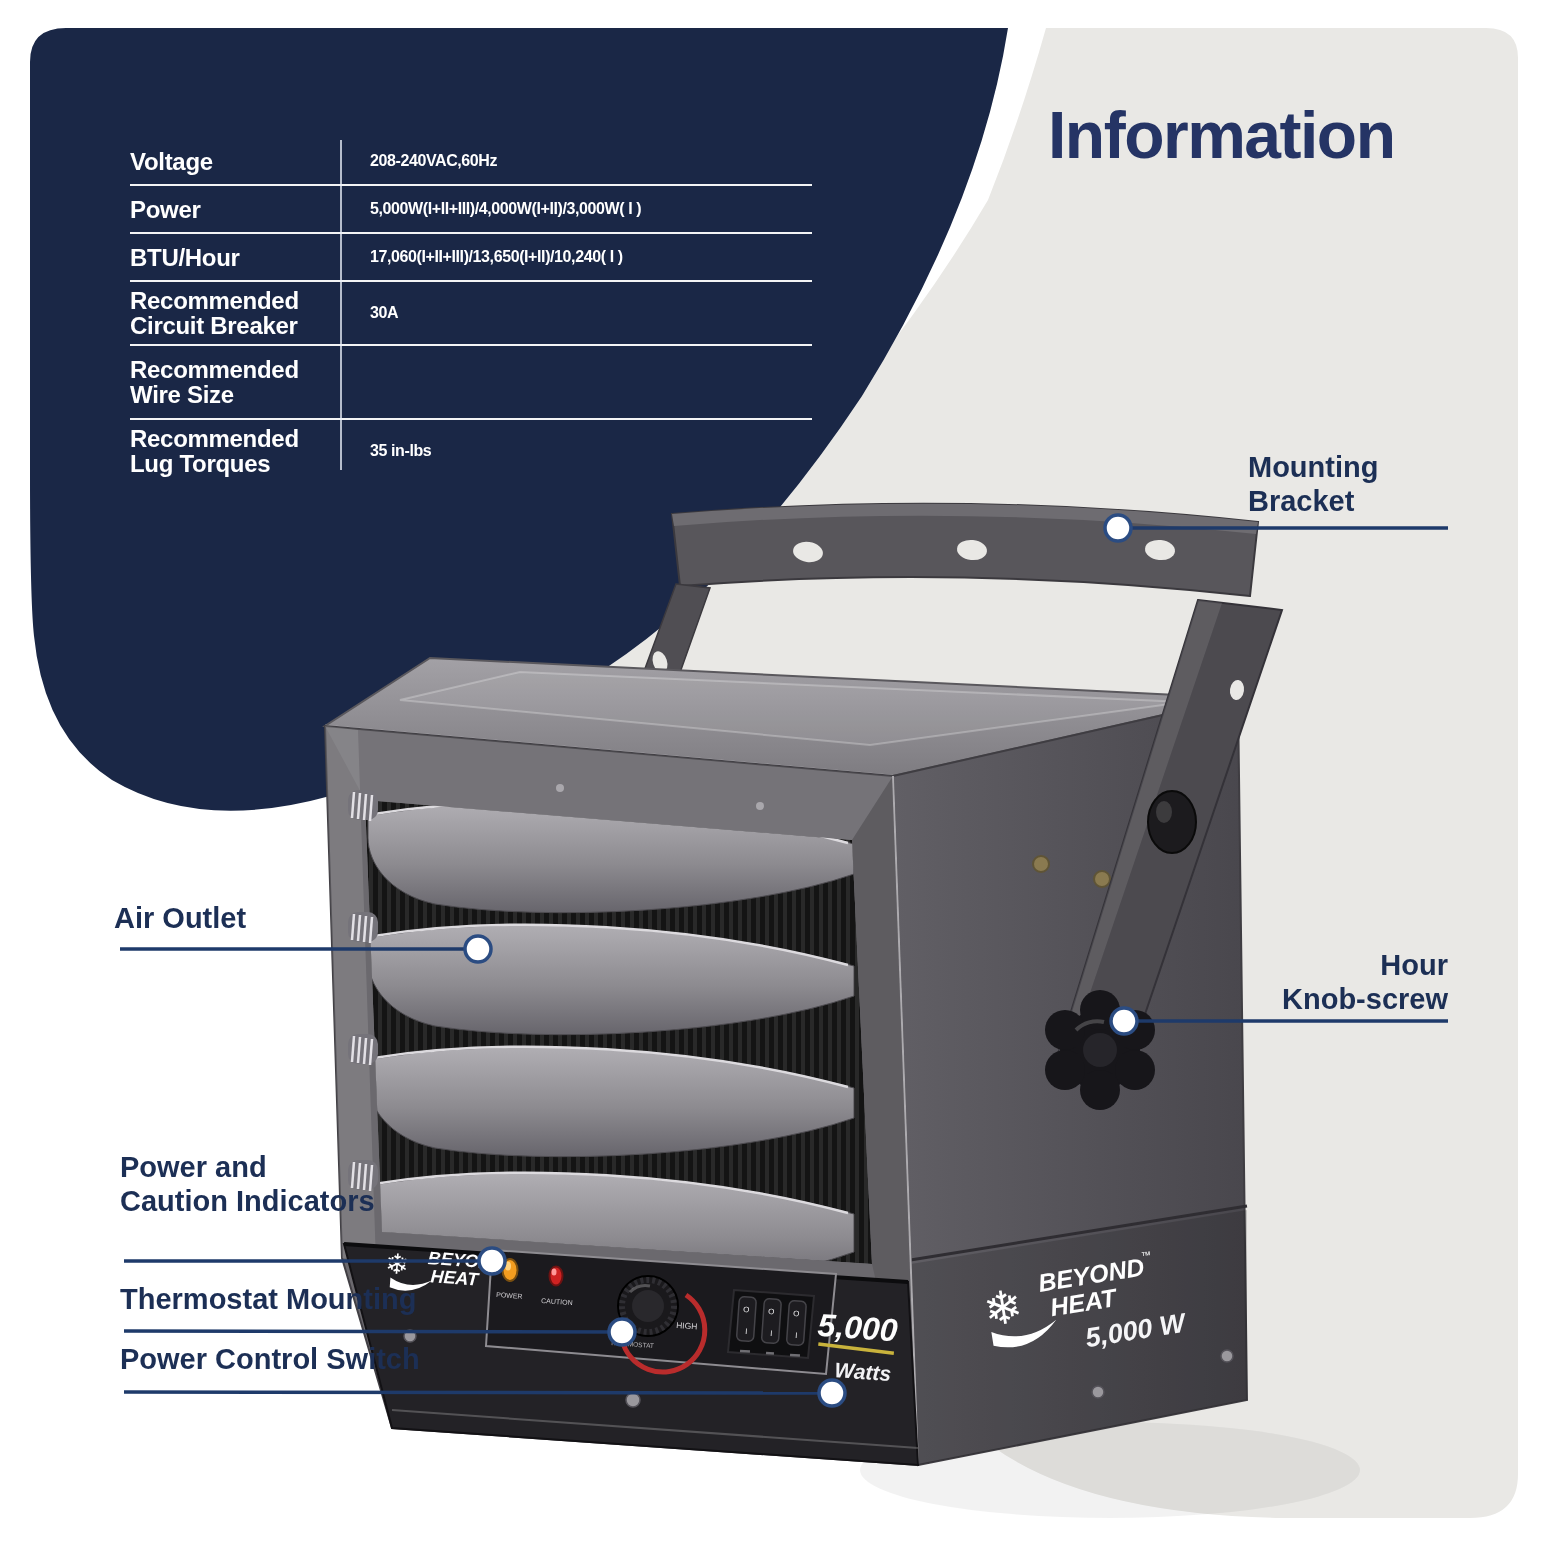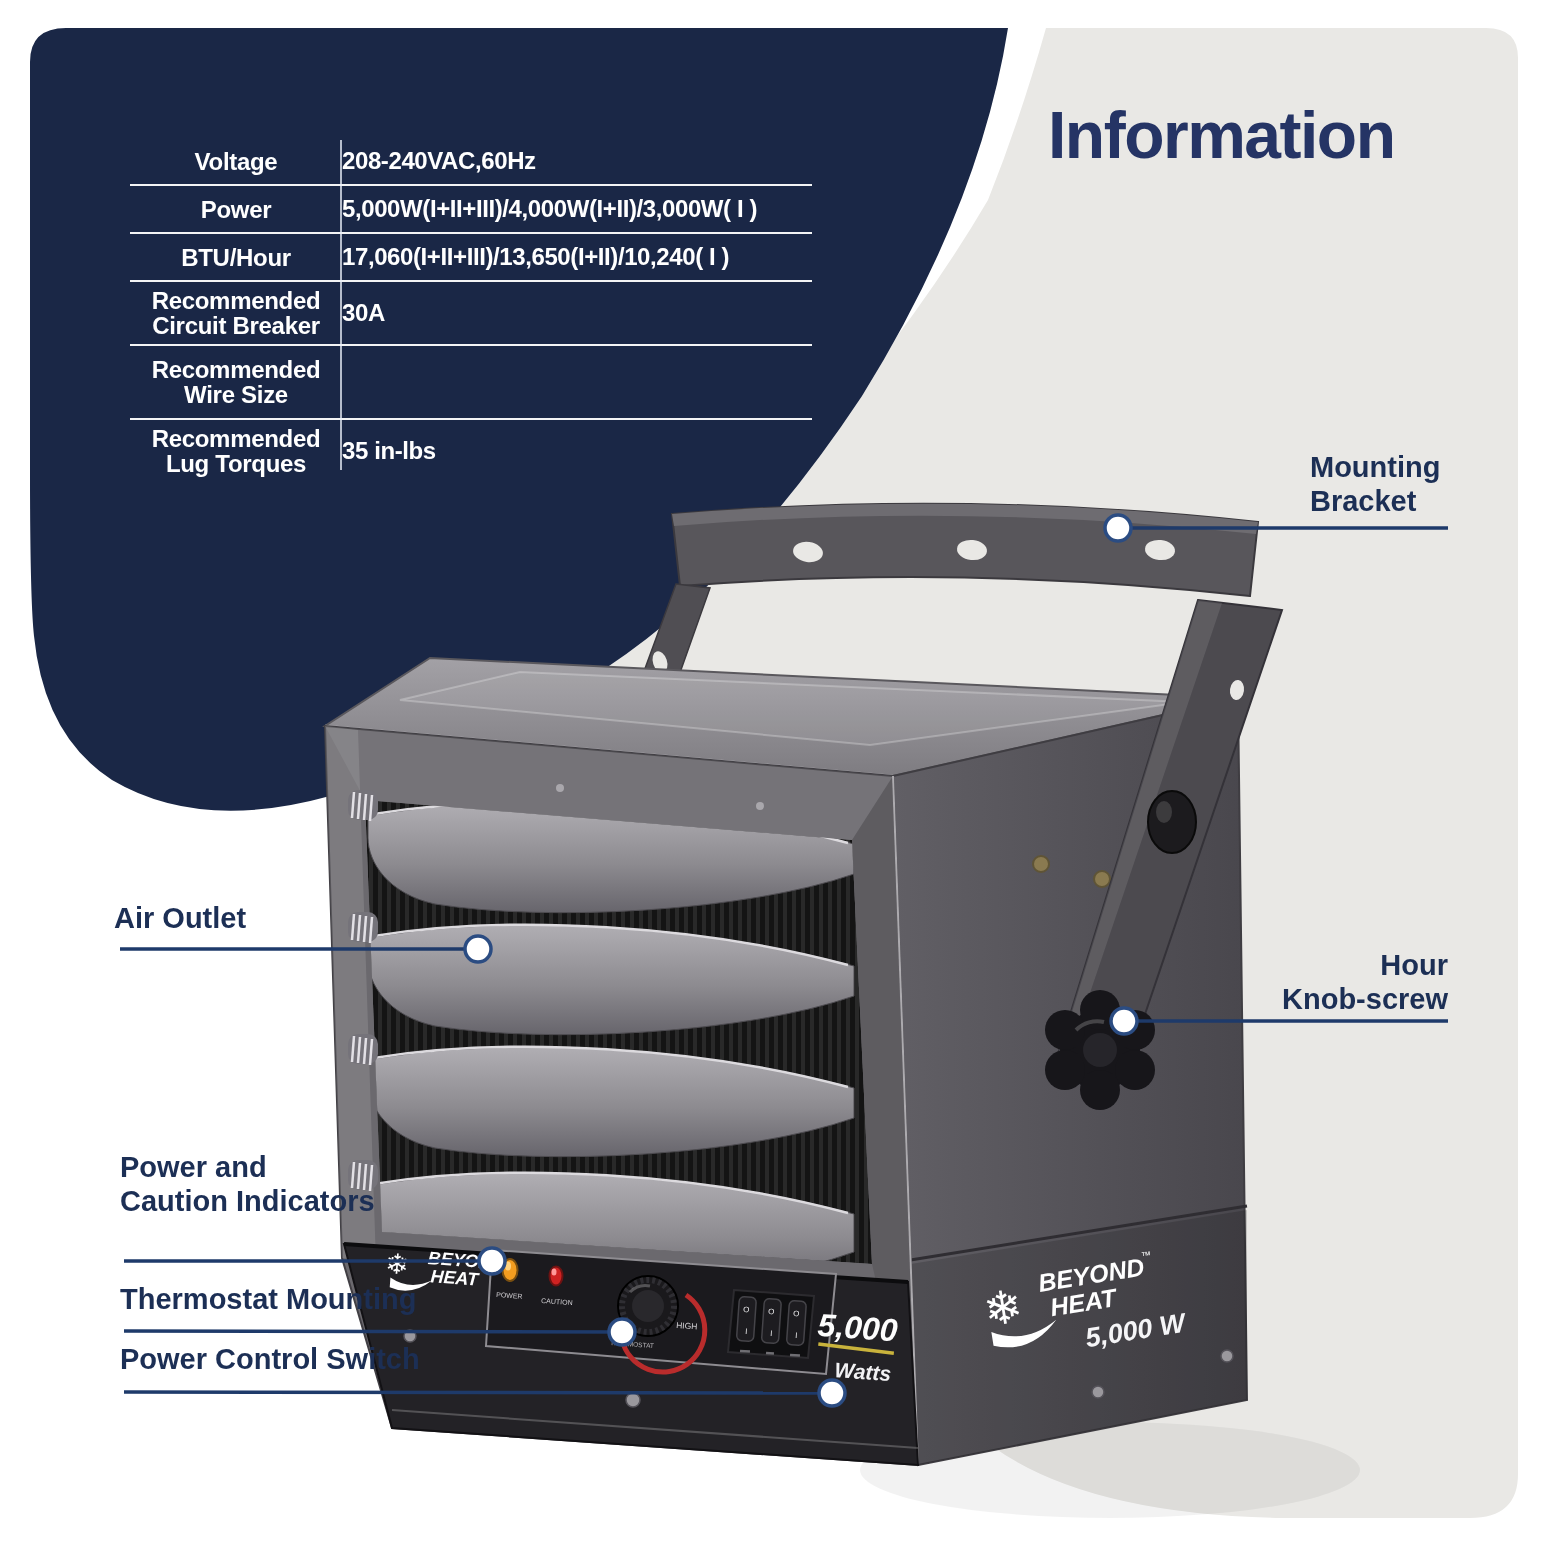--- a/index.html
+++ b/index.html
@@ -3,37 +3,37 @@
 <meta charset="utf-8">
 <style>
   html,body{margin:0;padding:0;background:#ffffff;}
   .page{position:relative;width:1548px;height:1548px;overflow:hidden;
         font-family:"Liberation Sans",sans-serif;background:#ffffff;}
   .abs{position:absolute;}
   svg{display:block;}
 
   
   .spec-table{left:130px;top:138px;width:682px;color:#ffffff;}
-  .spec-row{display:flex;align-items:center;border-bottom:2px solid rgba(255,255,255,0.95);text-align:center;}
+  .spec-row{display:flex;align-items:center;border-bottom:2px solid rgba(255,255,255,0.95);}
   .spec-row:last-child{border-bottom:none;}
   .spec-label{width:212px;font-weight:700;font-size:24px;line-height:25px;letter-spacing:-0.3px;}
-  .spec-value{font-weight:700;font-size:24px;letter-spacing:-0.4px;white-space:nowrap;}
+  .spec-value{margin-left:28px;font-weight:700;font-size:16px;letter-spacing:-0.4px;white-space:nowrap;}
   .row-s{height:46px;} .row-m{height:62px;} .row-l{height:72px;}
   .col-divider{left:340px;top:140px;width:2px;height:330px;background:rgba(235,240,250,0.75);}
 
   
   .page-title{left:1048px;top:100px;color:#253465;font-size:66px;font-weight:700;
               line-height:71px;letter-spacing:-1.5px;}
   .title-reflect-wrap{left:1048px;top:244px;height:110px;overflow:hidden;
      -webkit-mask-image:linear-gradient(to bottom,rgba(0,0,0,0.55),transparent 65%);
      mask-image:linear-gradient(to bottom,rgba(0,0,0,0.55),transparent 65%);}
 
   
   .callout{color:#1c2f55;font-weight:700;font-size:29px;line-height:34px;}
-  .co-mounting{left:1310px;top:450px;}
+  .co-mounting{left:1248px;top:450px;}
   .co-air{left:114px;top:901px;}
   .co-knob{right:100px;top:948px;text-align:right;}
   .co-ind{left:120px;top:1150px;}
   .co-thermo{left:120px;top:1282px;}
   .co-power{left:120px;top:1342px;}
 </style>
 </head>
 <body>
 
 <div class="page">

